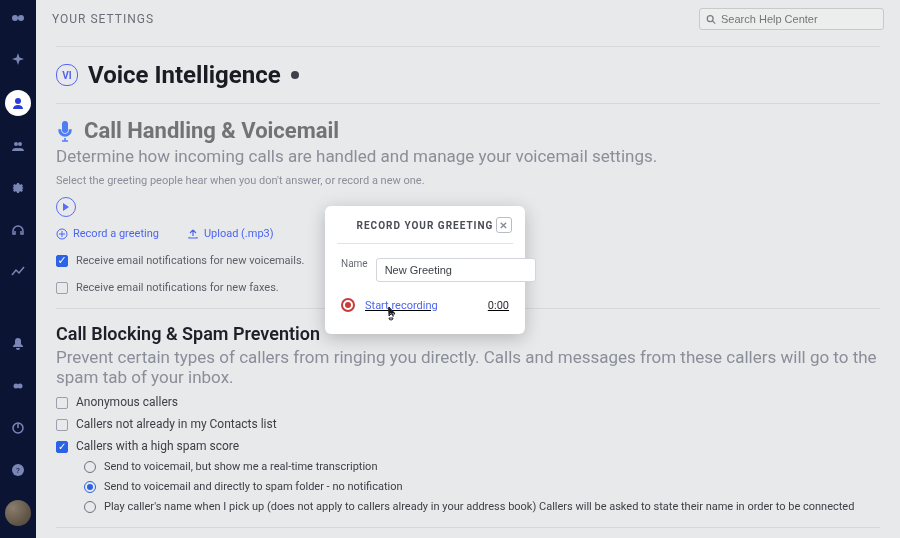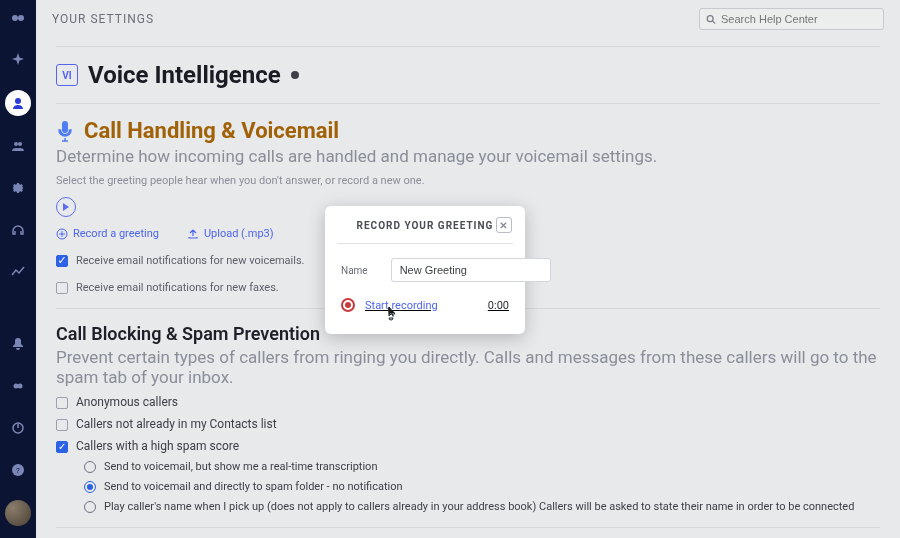--- a/index.html
+++ b/index.html
@@ -12,25 +12,25 @@
 .sb-avatar { width: 26px; height: 26px; border-radius: 50%; background: radial-gradient(circle at 30% 30%, #8a7d6d, #4a3f33); margin-bottom: 6px; }
 .main { flex: 1; display: flex; flex-direction: column; }
 .topbar { display: flex; align-items: center; justify-content: space-between; padding: 8px 16px 4px; }
 .crumb { font-size: 12px; letter-spacing: 1px; color: #6b6e78; font-weight: 400; }
 .search { width: 185px; height: 22px; border: 1px solid #c7c9cd; border-radius: 3px; background: #eceded; display: flex; align-items: center; padding: 0 6px; gap: 5px; }
 .search input { border: none; background: transparent; outline: none; font-size: 11px; color: #888; width: 100%; }
 .content { padding: 4px 20px; overflow: hidden; }
 .hr { border: none; border-top: 1px solid #d6d8db; margin: 8px 0 14px; }
 .hr2 { border: none; border-top: 1px solid #d6d8db; margin: 14px 0; }
 .h-row { display: flex; align-items: center; gap: 10px; }
-.h-badge { width: 22px; height: 22px; border: 1px solid #5464f0; border-radius: 3px; display: flex; align-items: center; justify-content: center; font-size: 10px; font-weight: 700; color: #5464f0; }
+.h-badge { width: 22px; height: 22px; border: 1px solid #5464f0; border-radius: 10px; display: flex; align-items: center; justify-content: center; font-size: 10px; font-weight: 700; color: #5464f0; }
 .h-vi { font-size: 24px; font-weight: 700; color: #1a1c24; }
 .h-dot { width: 8px; height: 8px; border-radius: 50%; background: #3d4047; }
 .mic-icon { color: #4f7df3; }
-.h-chv { font-size: 22px; font-weight: 700; color: #a16207; }
+.h-chv { font-size: 22px; font-weight: 700; color: #737373; }
 .sub { font-size: 17px; color: #8a8e99; margin-top: 3px; }
 .sub2 { font-size: 11px; color: #8a8e99; margin: 8px 0 10px; }
 .greet-row { display: flex; align-items: center; gap: 10px; }
 .select { width: 180px; height: 26px; border: 1px solid #c9cbd1; border-radius: 3px; background: #f1f2f4; display: flex; align-items: center; justify-content: space-between; padding: 0 8px; font-size: 11px; color: #4a4c54; }
 .select .caret { color: #9aa0ad; font-size: 10px; }
 .play-btn { width: 20px; height: 20px; border: 1px solid #5a6df3; border-radius: 50%; display: flex; align-items: center; justify-content: center; color: #5a6df3; }
 .link-row { display: flex; align-items: center; gap: 28px; margin-top: 10px; font-size: 11px; color: #4c65f0; }
 .link { display: flex; align-items: center; gap: 5px; cursor: pointer; }
 .checkrow { display: flex; align-items: center; gap: 8px; font-size: 11px; color: #5c5f69; margin-top: 14px; }
 .checkbox { width: 12px; height: 12px; border: 1px solid #9aa0ad; border-radius: 2px; display: flex; align-items: center; justify-content: center; }
@@ -41,21 +41,21 @@
 .radio { width: 12px; height: 12px; border: 1px solid #6d7282; border-radius: 50%; display: flex; align-items: center; justify-content: center; flex-shrink: 0; margin-top: 1px; }
 .radio.sel { border-color: #2b62e6; }
 .radio.sel::after { content: ""; width: 6px; height: 6px; border-radius: 50%; background: #2b62e6; }
 .sq { width: 12px; height: 12px; border: 1px solid #9aa0ad; border-radius: 2px; flex-shrink: 0; margin-top: 2px; }
 .sq.checked { background: #2b62e6; border-color: #2b62e6; position: relative; }
 .sq.checked::after { content: "✓"; position: absolute; top: -1px; left: 1px; font-size: 10px; color: #fff; }
 .modal { position: absolute; top: 206px; left: 325px; width: 200px; background: #fff; border-radius: 6px; box-shadow: 0 4px 18px rgba(0,0,0,0.22); padding: 14px 16px 22px; }
 .modal-h { text-align: center; font-size: 10px; letter-spacing: 1px; font-weight: 700; color: #4a4c56; position: relative; }
 .modal-close { position: absolute; right: -3px; top: -3px; width: 16px; height: 16px; border: 1px solid #b8bcc5; border-radius: 3px; display: flex; align-items: center; justify-content: center; color: #8a8e99; cursor: pointer; font-size: 10px; }
 .modal-hr { border: none; border-top: 1px solid #e1e3e8; margin: 12px -4px 14px; }
-.m-row { display: flex; align-items: center; gap: 23px; }
+.m-row { display: flex; gap: 8px; }
 .m-label { width: 34px; font-size: 10px; color: #6b6e78; }
 .m-input { flex: 1; height: 24px; border: 1px solid #d2d5db; border-radius: 3px; padding: 0 8px; font-size: 11px; color: #3d4047; outline: none; }
 .m-row2 { display: flex; align-items: center; margin-top: 16px; gap: 10px; text-decoration: underline; }
 .rec-dot { width: 14px; height: 14px; border: 2px solid #c93b3b; border-radius: 50%; display: flex; align-items: center; justify-content: center; }
 .rec-dot::after { content: ""; width: 6px; height: 6px; border-radius: 50%; background: #c93b3b; }
 .rec-link { font-size: 11px; color: #4c65f0; position: relative; cursor: pointer; }
 .m-time { margin-left: auto; font-size: 11px; color: #2b2d35; }
 .cursor { position: absolute; top: 92px; left: 58px; font-size: 11px; color: #1a1c24; }
 svg { display: block; }
 .h-auto { font-size: 16px; font-weight: 500; color: #1e2029; margin-top: 6px; }

